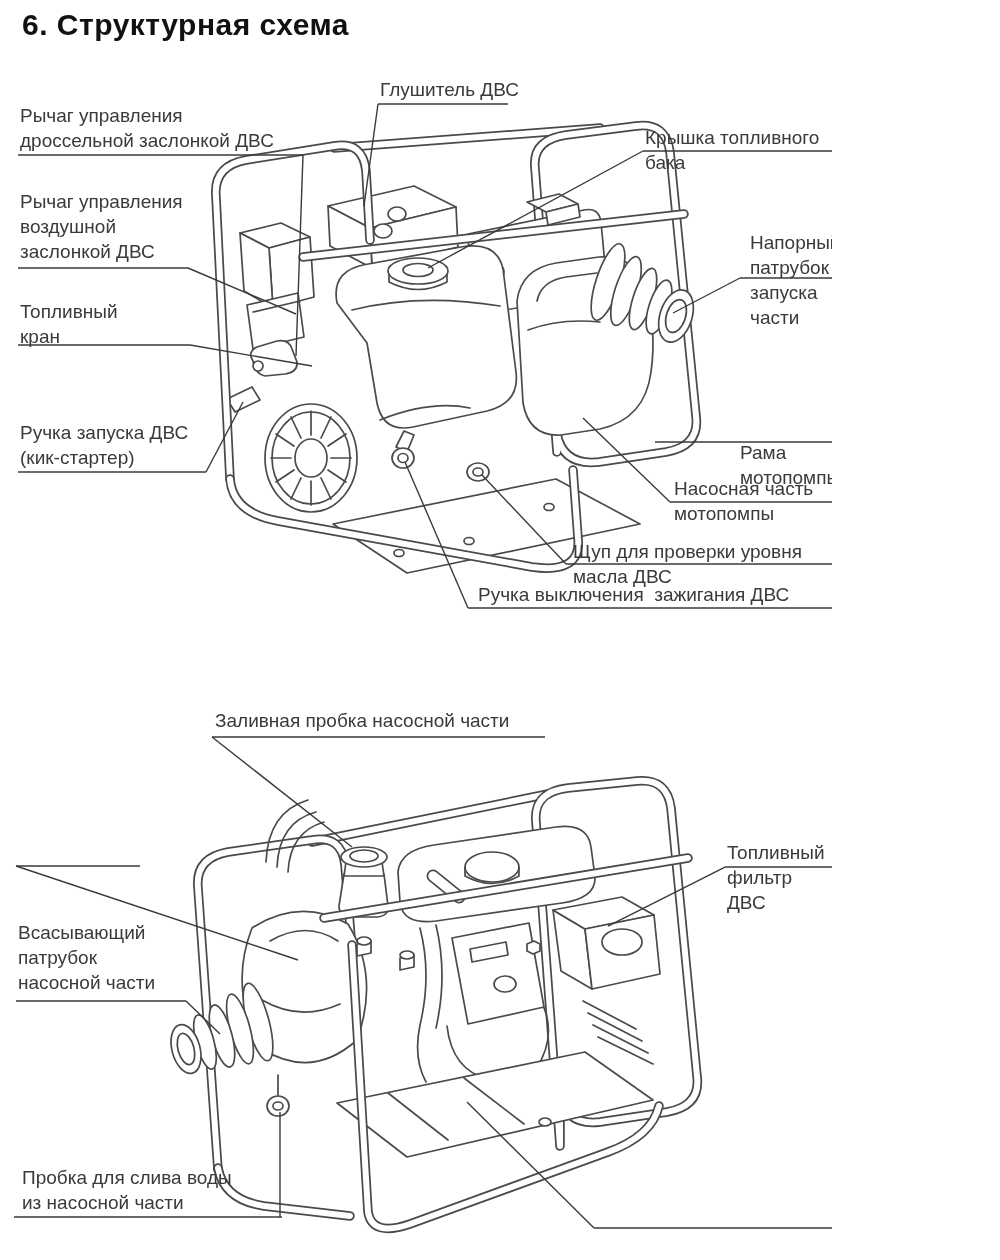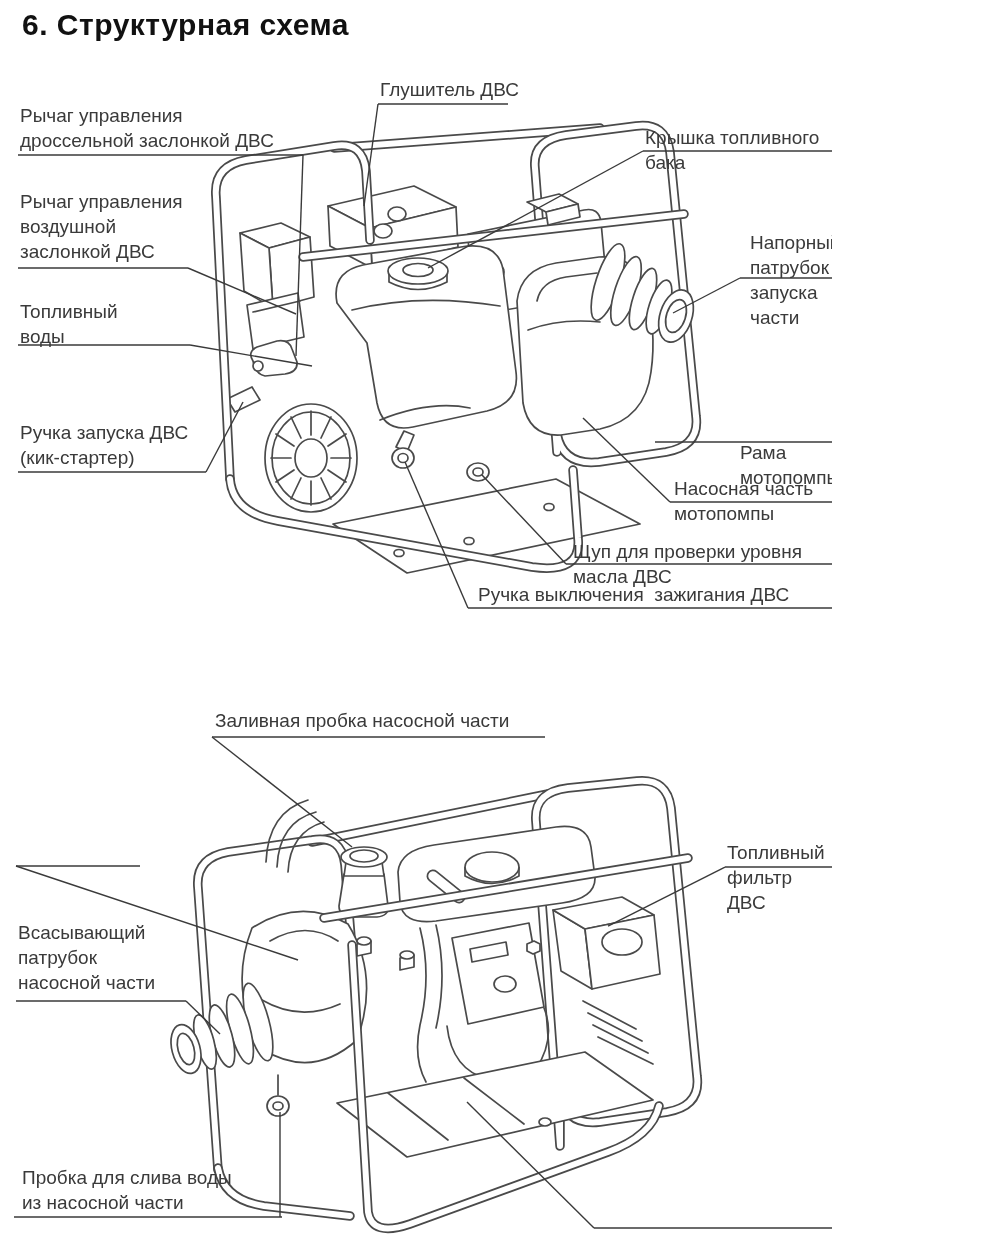--- a/index.html
+++ b/index.html
@@ -234,21 +234,21 @@
         <path d="M 594,1228 L 467,1102"></path>
     </g>
   </svg>
 
   <div class="lbl" style="left:20px;top:103px">Рычаг управления
 дроссельной заслонкой ДВС</div>
   <div class="lbl" style="left:20px;top:189px">Рычаг управления
 воздушной
 заслонкой ДВС</div>
   <div class="lbl" style="left:20px;top:299px">Топливный
-воды</div>
+кран</div>
   <div class="lbl" style="left:20px;top:420px">Ручка запуска ДВС
 (кик-стартер)</div>
   <div class="lbl" style="left:380px;top:77px">Глушитель ДВС</div>
   <div class="lbl" style="left:645px;top:125px">Крышка топливного бака</div>
   <div class="lbl" style="left:750px;top:230px">Напорный патрубок
 запуска части</div>
   <div class="lbl" style="left:740px;top:440px">Рама мотопомпы</div>
   <div class="lbl" style="left:674px;top:476px">Насосная часть мотопомпы</div>
   <div class="lbl" style="left:478px;top:582px">Ручка выключения  зажигания ДВС</div>
   <div class="lbl" style="left:573px;top:539px">Щуп для проверки уровня масла ДВС</div>

